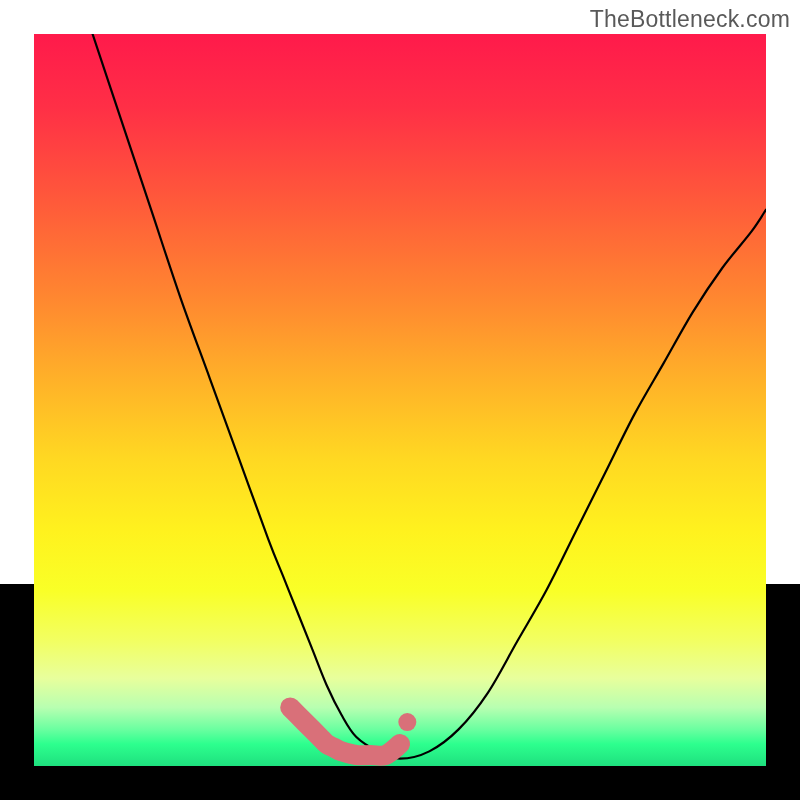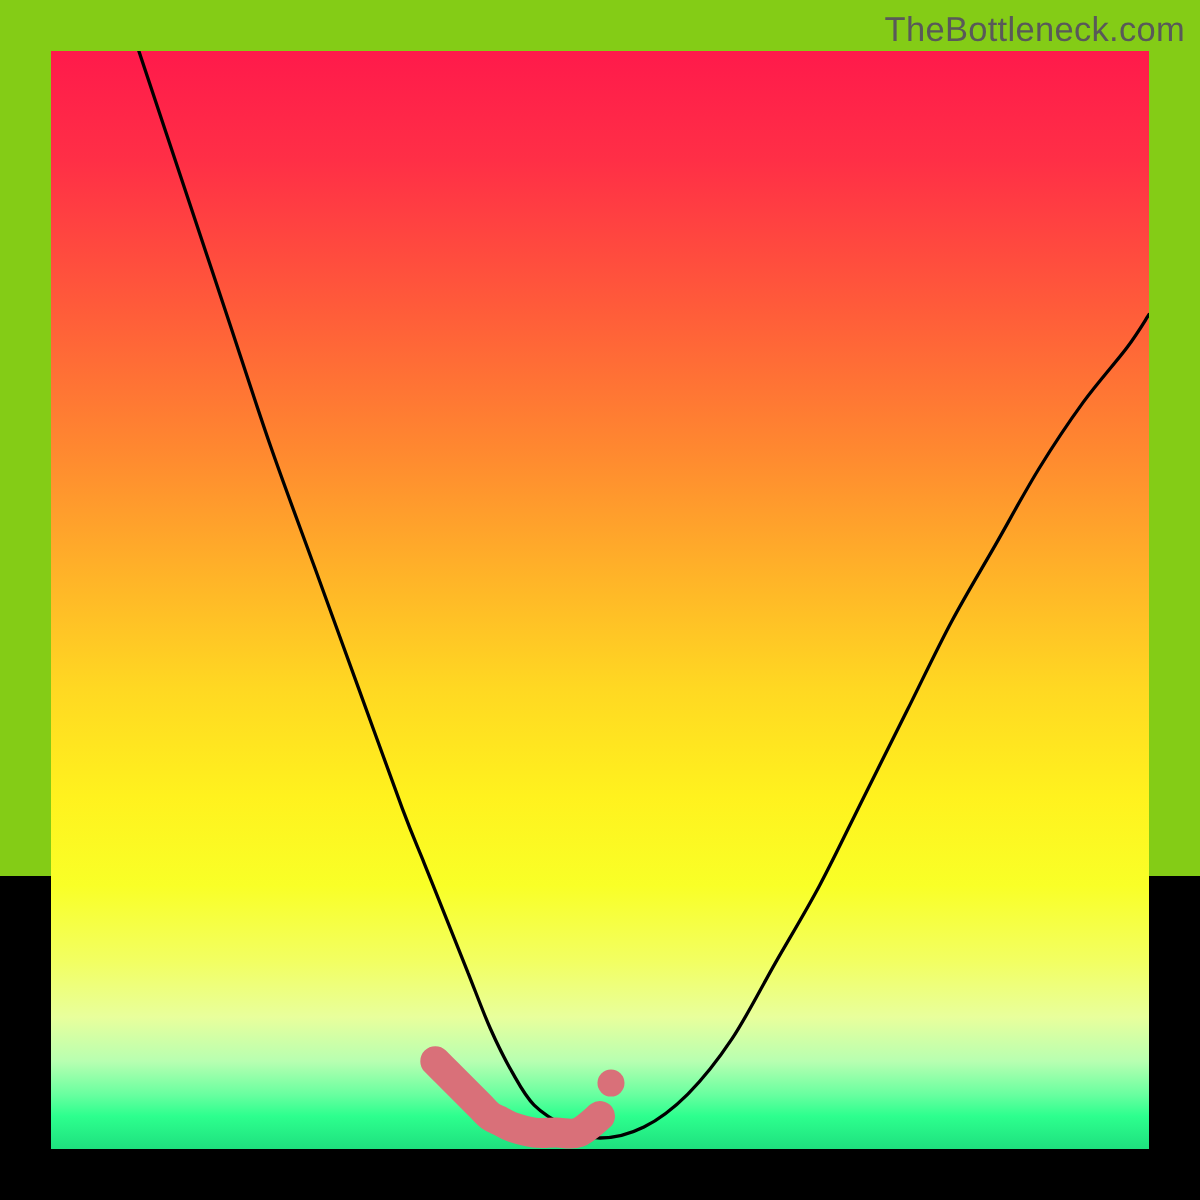--- a/index.html
+++ b/index.html
@@ -10,21 +10,21 @@
     background: #000;
     overflow: hidden;
     font-family: Arial, Helvetica, sans-serif;
   }
   .frame {
     position: absolute;
     top: 0;
     left: 0;
     width: 800px;
     height: 584px;
-    background: #84cc16;
+    background: #ffffff;
   }
   .plot {
     position: absolute;
     top: 34px;
     left: 34px;
     width: 732px;
     height: 732px;
     
     background: linear-gradient(
       to bottom,

